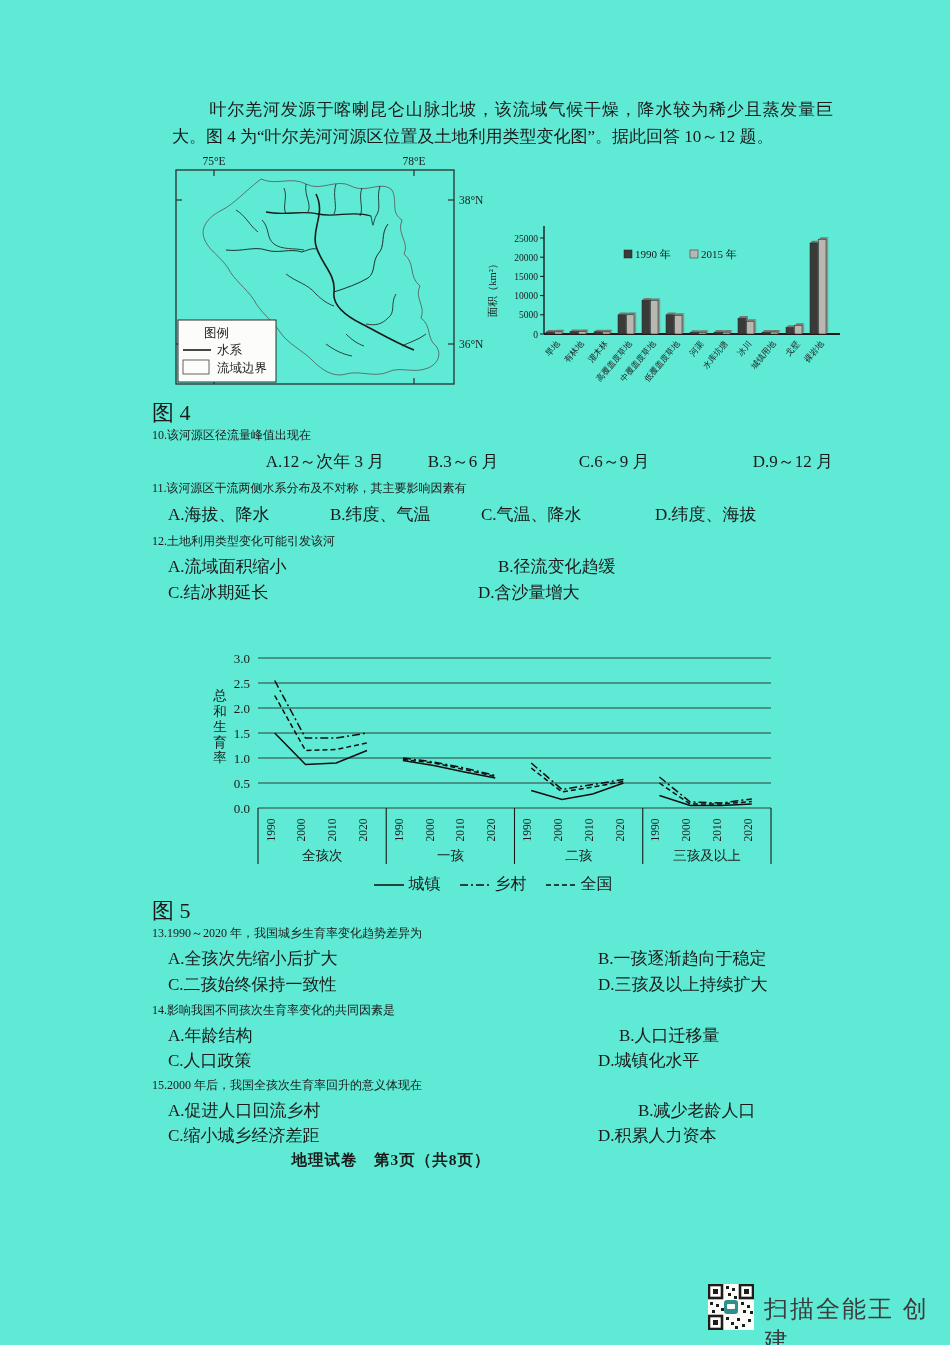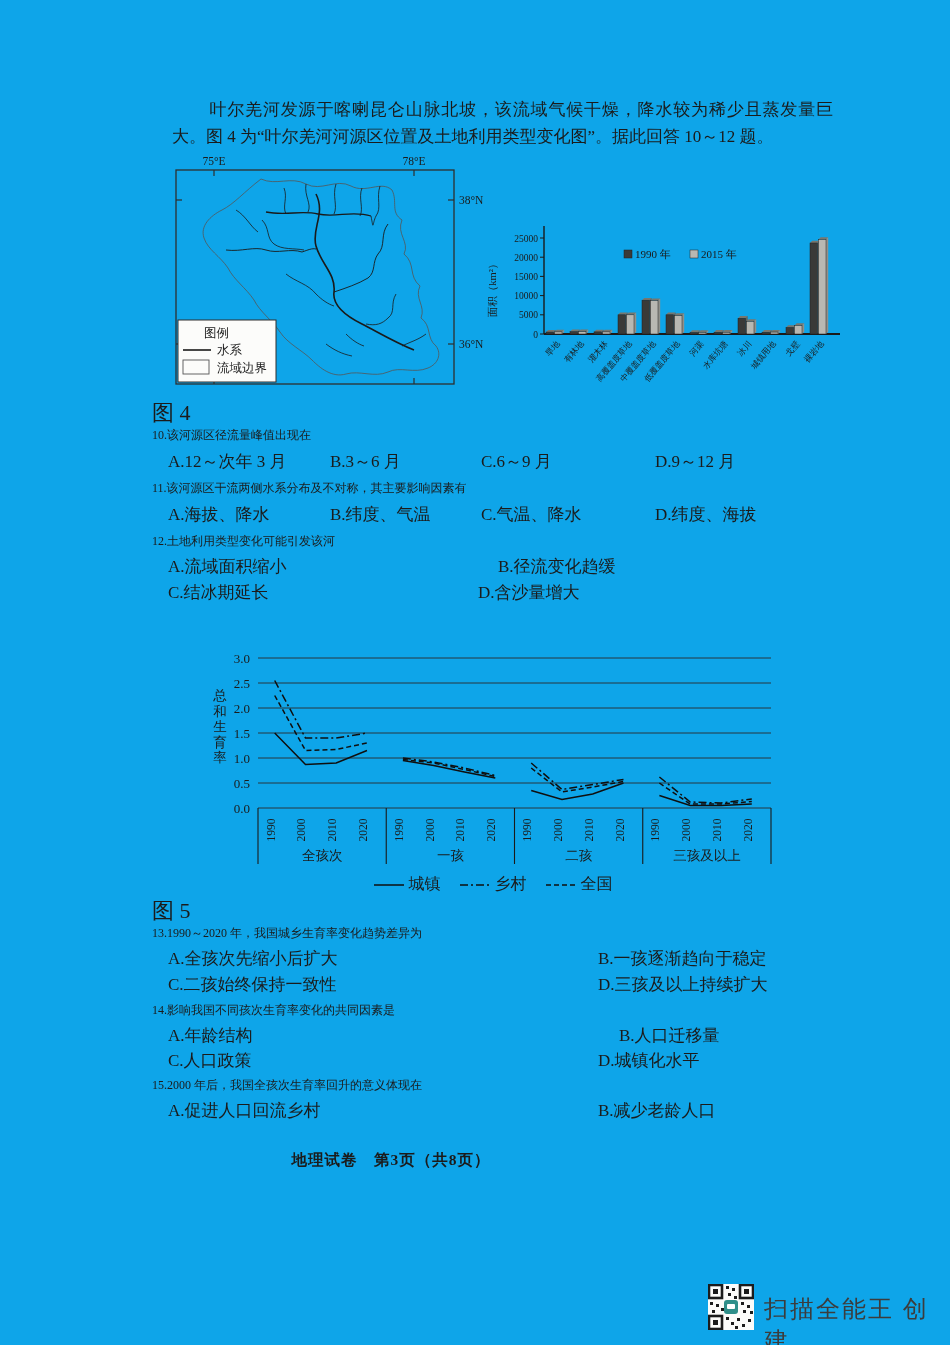--- a/index.html
+++ b/index.html
@@ -1,18 +1,18 @@
 <!DOCTYPE html>
 <html><head>
 <meta charset="utf-8">
 <style>
   html,body{margin:0;padding:0;background:#e8e8e6;}
   .page{
     position:relative;width:950px;height:1345px;margin:0 auto;
-    background:#0ea5e9;overflow:hidden;color:#1b1b1b;
+    background:#5eead4;overflow:hidden;color:#1b1b1b;
     font-family:"Liberation Serif",serif;
   }
   .abs{position:absolute;}
   .para{width:681px;font-size:17px;line-height:27px;text-align:justify;text-indent:2.2em;padding-left:20px;box-sizing:border-box;}
   .stem{width:681px;font-size:12px;line-height:24px;}
   .optrow{width:681px;padding-left:16px;box-sizing:border-box;display:flex;font-size:17px;line-height:24px;}
   .o1{width:162px;} .o2{width:151px;} .o3{width:174px;}
   .colL12{width:310px;} .colL13{width:430px;}
   .figcap{width:681px;text-align:left;font-size:22px;}
   .legend5{width:681px;display:flex;justify-content:center;gap:18px;font-size:16px;align-items:center;}
@@ -186,21 +186,21 @@
         <polygon points="342.5,63.536 344.7,61.336 352.2,61.336 350,63.536" fill="#77776f"></polygon>
         <polygon points="350,63.536 352.2,61.336 352.2,155.8 350,158" fill="#90908a"></polygon>
         <rect x="342.5" y="63.536" width="7.5" height="94.464" fill="#b8b8b2" stroke="#222" stroke-width="0.5"></rect>
         <text x="348" y="168" font-size="8.3" text-anchor="end" transform="rotate(-50 348 168)">裸岩地</text>
       </g>
     </svg>
 
   <div class="abs figcap" style="left:152px;top:398px;">图 4</div>
 
   <div class="abs stem" style="left:152px;top:423px;">10.该河源区径流量峰值出现在</div>
-  <div class="abs optrow" style="left:152px;top:450px;">
+  <div class="abs optrow" style="left:152px;top:450px;justify-content:flex-end;">
     <span class="o1">A.12～次年 3 月</span>
     <span class="o2">B.3～6 月</span>
     <span class="o3">C.6～9 月</span>
     <span>D.9～12 月</span>
   </div>
 
   <div class="abs stem" style="left:152px;top:476px;">11.该河源区干流两侧水系分布及不对称，其主要影响因素有</div>
   <div class="abs optrow" style="left:152px;top:503px;">
     <span class="o1">A.海拔、降水</span>
     <span class="o2">B.纬度、气温</span>
@@ -313,23 +313,27 @@
   <div class="abs optrow" style="left:152px;top:1024px;gap:21px;">
     <span class="colL13">A.年龄结构</span>
     <span>B.人口迁移量</span>
   </div>
   <div class="abs optrow" style="left:152px;top:1049px;">
     <span class="colL13">C.人口政策</span>
     <span>D.城镇化水平</span>
   </div>
 
   <div class="abs stem" style="left:152px;top:1073px;">15.2000 年后，我国全孩次生育率回升的意义体现在</div>
-  <div class="abs optrow" style="left:152px;top:1099px;">
+  <div class="abs optrow" style="left:152px;top:1099px;gap:40px;">
     <span class="colL13">A.促进人口回流乡村</span>
     <span>B.减少老龄人口</span>
+  </div>
+  <div class="abs optrow" style="left:152px;top:1124px;">
+    <span class="colL13">C.缩小城乡经济差距</span>
+    <span>D.积累人力资本</span>
   </div>
 
   <div class="abs footer" style="left:0;top:1150px;">地理试卷　第3页（共8页）</div>
 
   <svg class="abs" style="left:708px;top:1284px;" width="46" height="46" viewBox="0 0 46 46">
     <rect x="0" y="0" width="46" height="46" fill="#fcfcfa"></rect>
     <g fill="#1c1c1c">
       <rect x="1" y="1" width="13" height="13" fill="none" stroke="#1c1c1c" stroke-width="2.6"></rect>
       <rect x="5" y="5" width="5" height="5"></rect>
       <rect x="32" y="1" width="13" height="13" fill="none" stroke="#1c1c1c" stroke-width="2.6"></rect>

